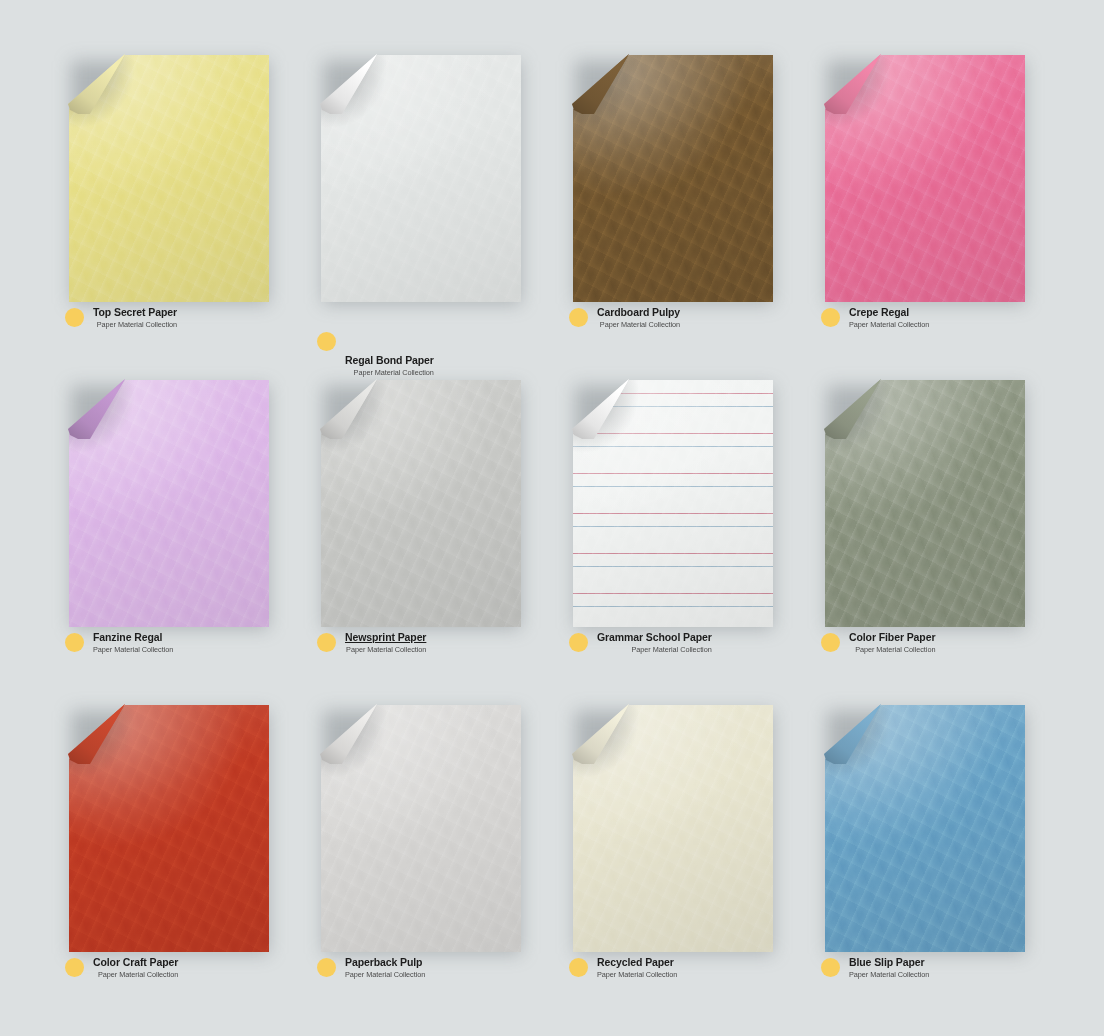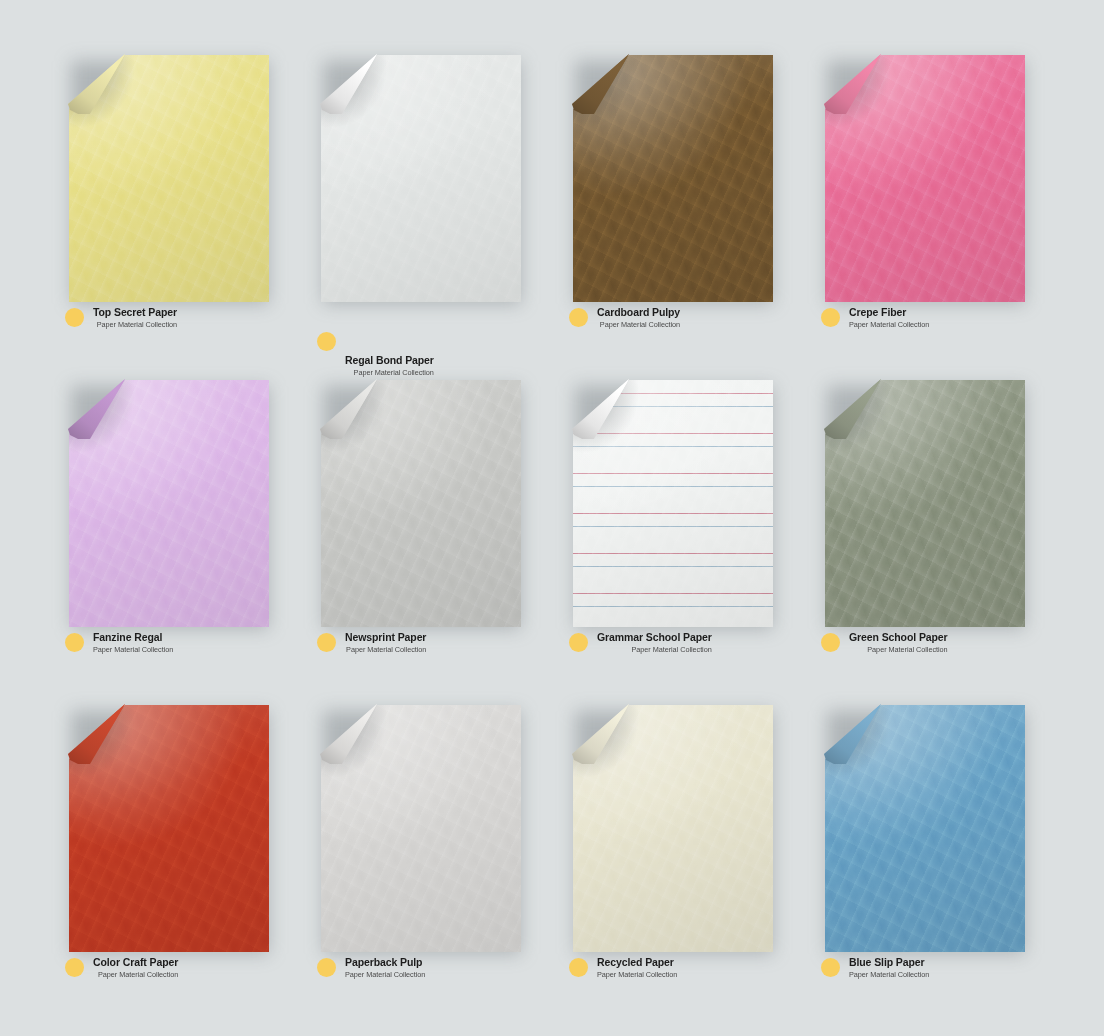--- a/index.html
+++ b/index.html
@@ -245,21 +245,21 @@
         <div class="sheen"></div>
         <div class="curl-shade"></div>
       </div>
       <div class="curl">
         <div class="curl-face" style="background: linear-gradient(218deg, rgb(244, 135, 171) 0%, rgb(244, 135, 171) 26%, rgba(0, 0, 0, 0.1) 72%, rgba(0, 0, 0, 0.26) 100%), rgb(244, 135, 171);"></div>
       </div>
     </div>
     <div class="caption">
       <div class="dot" style="background: rgb(248, 206, 92);"></div>
       <div class="caption-text">
-        <div class="title" style="color: rgb(28, 28, 28);">Crepe Fiber</div>
+        <div class="title" style="color: rgb(28, 28, 28);">Crepe Regal</div>
         <div class="subtitle" style="color: rgb(74, 74, 74);">Paper Material Collection</div>
       </div>
     </div>
   </div>
 
   <div class="cell">
     <div class="sheet-wrap">
       <div class="shadow"></div>
       <div class="sheet">
         <div class="base" style="background: rgb(221, 184, 232);"></div>
@@ -291,21 +291,21 @@
         <div class="sheen"></div>
         <div class="curl-shade"></div>
       </div>
       <div class="curl">
         <div class="curl-face" style="background: linear-gradient(218deg, rgb(232, 232, 230) 0%, rgb(232, 232, 230) 26%, rgba(0, 0, 0, 0.1) 72%, rgba(0, 0, 0, 0.26) 100%), rgb(232, 232, 230);"></div>
       </div>
     </div>
     <div class="caption">
       <div class="dot" style="background: rgb(248, 206, 92);"></div>
       <div class="caption-text">
-        <div class="title" style="color: rgb(28, 28, 28);">Newsprint Paper</div>
+        <div class="title" style="color: rgb(28, 28, 28); text-decoration: underline;">Newsprint Paper</div>
         <div class="subtitle" style="color: rgb(74, 74, 74);">Paper Material Collection</div>
       </div>
     </div>
   </div>
 
   <div class="cell">
     <div class="sheet-wrap">
       <div class="shadow"></div>
       <div class="sheet">
         <div class="base" style="background: rgb(242, 244, 243);"></div>
@@ -337,21 +337,21 @@
         <div class="sheen"></div>
         <div class="curl-shade"></div>
       </div>
       <div class="curl">
         <div class="curl-face" style="background: linear-gradient(218deg, rgb(154, 162, 142) 0%, rgb(154, 162, 142) 26%, rgba(0, 0, 0, 0.1) 72%, rgba(0, 0, 0, 0.26) 100%), rgb(154, 162, 142);"></div>
       </div>
     </div>
     <div class="caption">
       <div class="dot" style="background: rgb(248, 206, 92);"></div>
       <div class="caption-text">
-        <div class="title" style="color: rgb(28, 28, 28);">Green School Paper</div>
+        <div class="title" style="color: rgb(28, 28, 28);">Color Fiber Paper</div>
         <div class="subtitle" style="color: rgb(74, 74, 74);">Paper Material Collection</div>
       </div>
     </div>
   </div>
 
   <div class="cell">
     <div class="sheet-wrap">
       <div class="shadow"></div>
       <div class="sheet">
         <div class="base" style="background: rgb(192, 58, 35);"></div>

